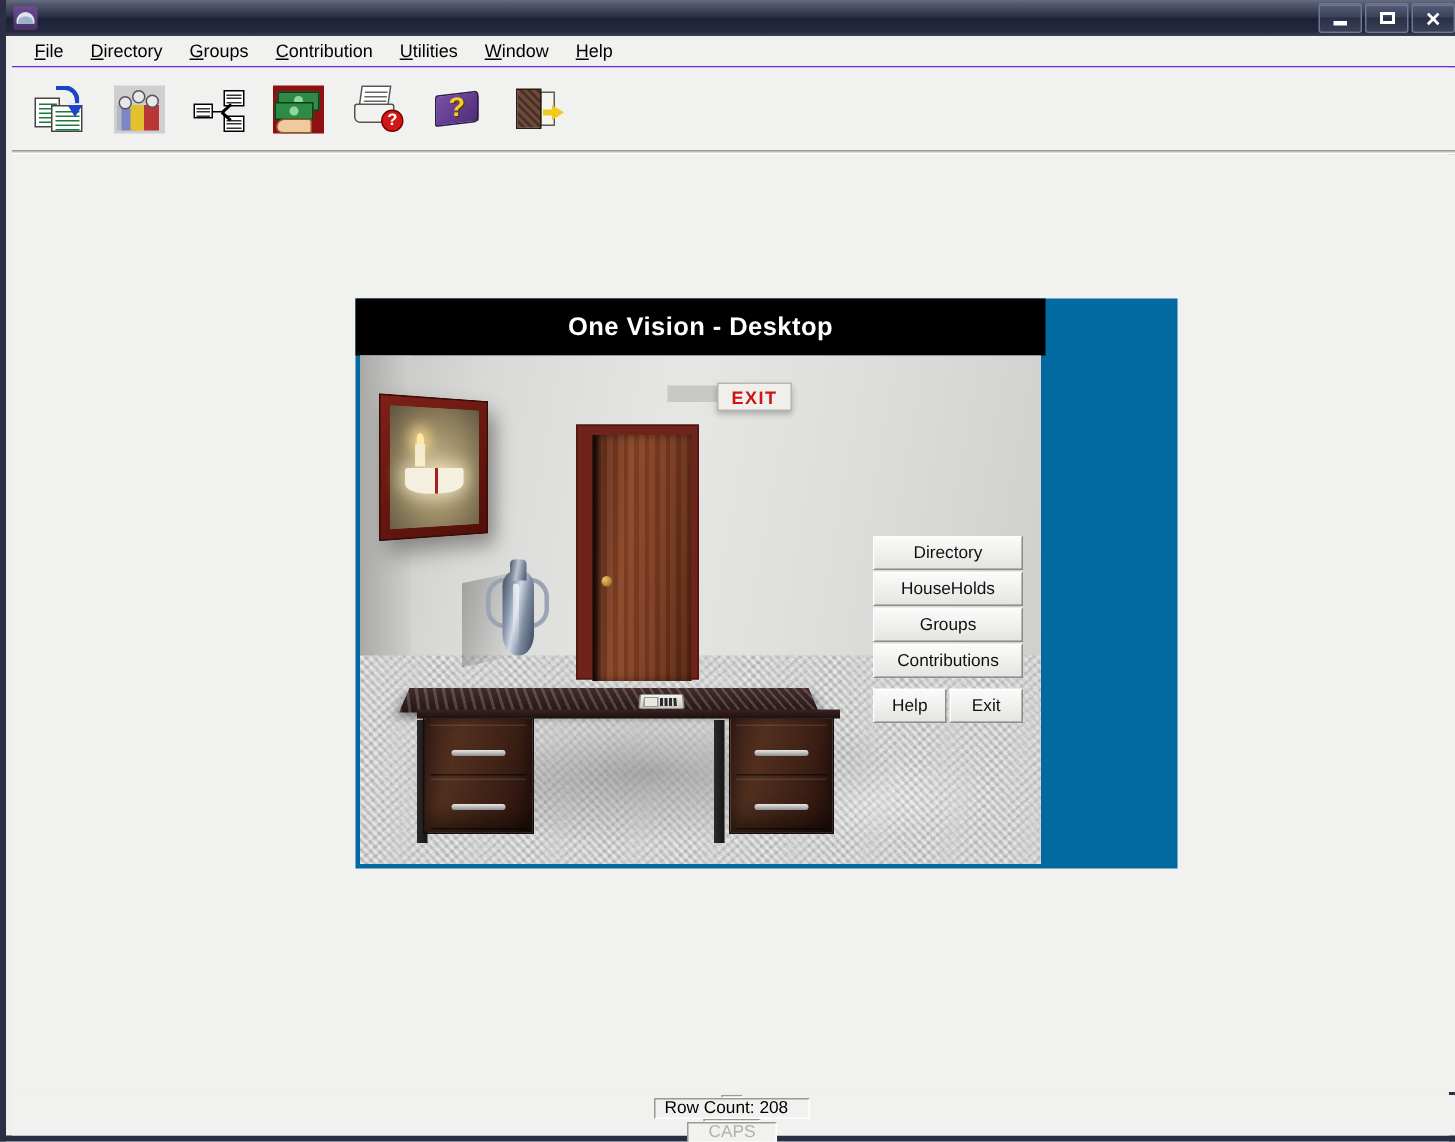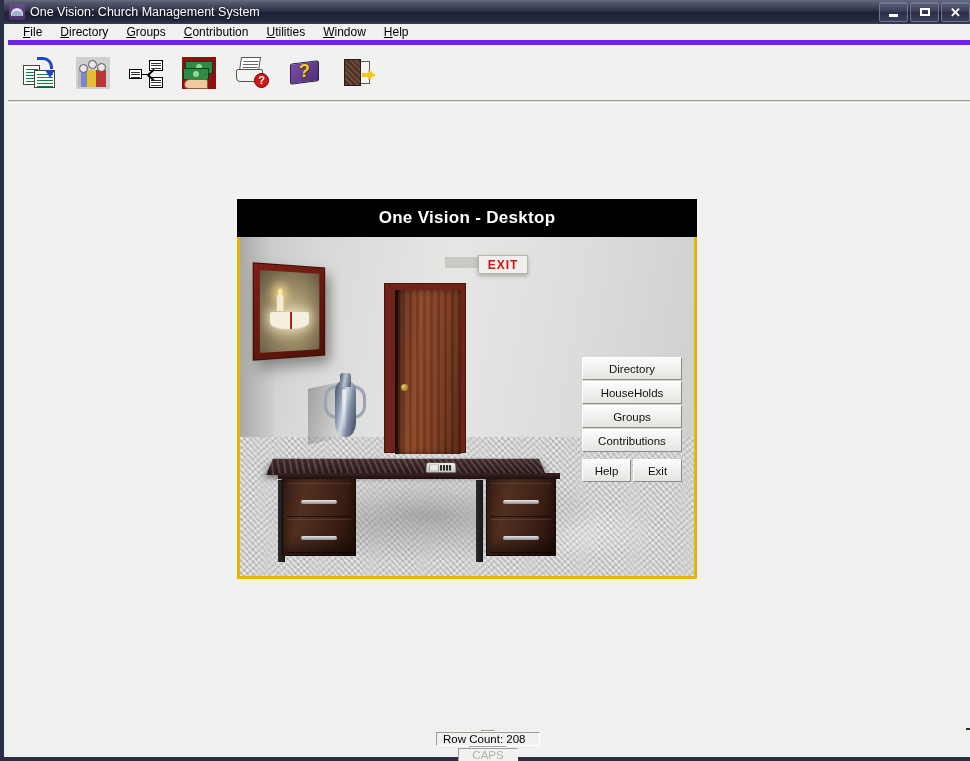--- a/index.html
+++ b/index.html
@@ -91,21 +91,21 @@
   .min-mark { width: 9px; height: 3px; background: #ffffff; margin-top: 6px; }
   .max-mark { width: 10px; height: 8px; border: 2px solid #ffffff; box-sizing: border-box; }
   .close-mark { font-weight: bold; font-size: 13px; color: #fff; }
 
   
   #menu-bar {
     position: absolute;
     left: 4px; top: 24px;
     width: 962px; height: 21px;
     background: #f1f1ef;
-    border-bottom: 5px solid #6d28d9;
+    border-bottom: 1px solid #6d28d9;
     display: flex;
     align-items: center;
     padding-left: 6px;
     box-sizing: border-box;
   }
   .menu-item {
     font-size: 12px;
     color: #000000;
     padding: 2px 9px 2px 9px;
     white-space: nowrap;
@@ -335,22 +335,22 @@
     left: 4px; top: 103px;
     width: 962px; height: 625px;
     background: #f1f1ef;
     overflow: hidden;
   }
 
   
   #desktop-window {
     position: absolute;
     left: 229px; top: 96px;
-    width: 460px; height: 380px;
-    background: #eab308;
+    width: 548px; height: 380px;
+    background: #0369a1;
     box-sizing: border-box;
   }
   #desktop-caption {
     position: absolute;
     left: 0; top: 0; width: 460px; height: 38px;
     background: #000000;
     display: flex; align-items: center; justify-content: center;
   }
   #desktop-caption-text {
     color: #ffffff;
@@ -703,21 +703,20 @@
 </style>
 </head>
 <body>
 
 <div id="app-window">
 
   <div id="title-bar">
     <div class="title-icon">
       <div class="arch"></div>
     </div>
-    <span id="title-text">One Vision:  Church Management System</span>
     <div id="title-buttons">
       <div class="tbtn">
         <div class="min-mark"></div>
       </div>
       <div class="tbtn">
         <div class="max-mark"></div>
       </div>
       <div class="tbtn">
         <span class="close-mark">✕</span>
       </div>

